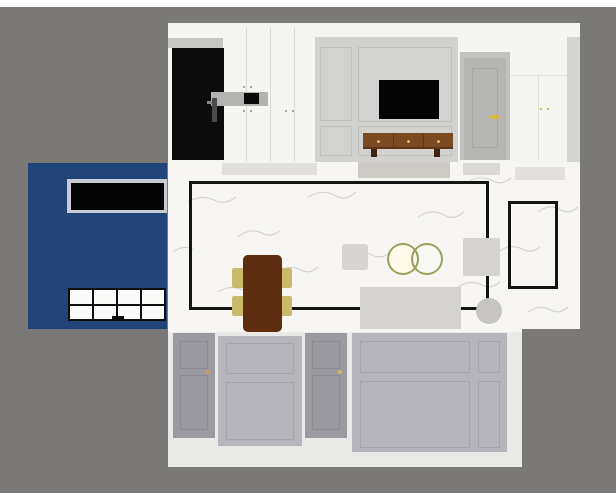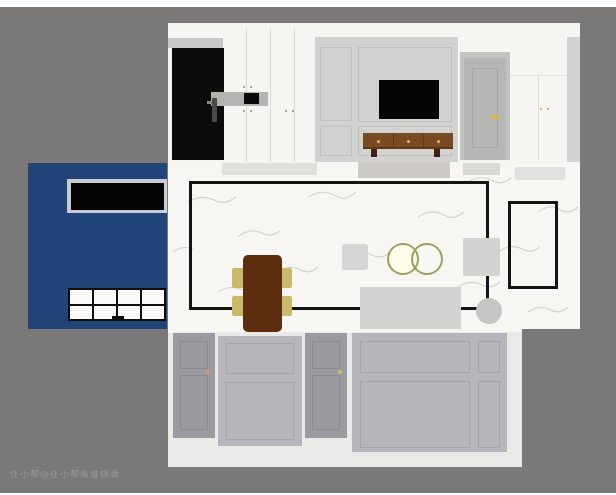--- a/index.html
+++ b/index.html
@@ -152,15 +152,14 @@
   <div class="abs" style="left:338px;top:370px;width:4px;height:4px;border-radius:50%;background:#d0c050;"></div>
 
   <div class="abs" style="left:352px;top:333px;width:155px;height:119px;background:#b6b5bc;"></div>
   <div class="abs" style="left:360px;top:341px;width:110px;height:32px;border:1px solid #a4a3aa;"></div>
   <div class="abs" style="left:478px;top:341px;width:22px;height:32px;border:1px solid #a4a3aa;"></div>
   <div class="abs" style="left:360px;top:381px;width:110px;height:67px;border:1px solid #a4a3aa;"></div>
   <div class="abs" style="left:478px;top:381px;width:22px;height:67px;border:1px solid #a4a3aa;"></div>
 
   <div class="abs" style="left:522px;top:329px;width:94px;height:164px;background:#7a7977;"></div>
 
-  <div class="watermark">住小帮@住小帮装修锦囊</div>
 
 </div>
 
 </body></html>

